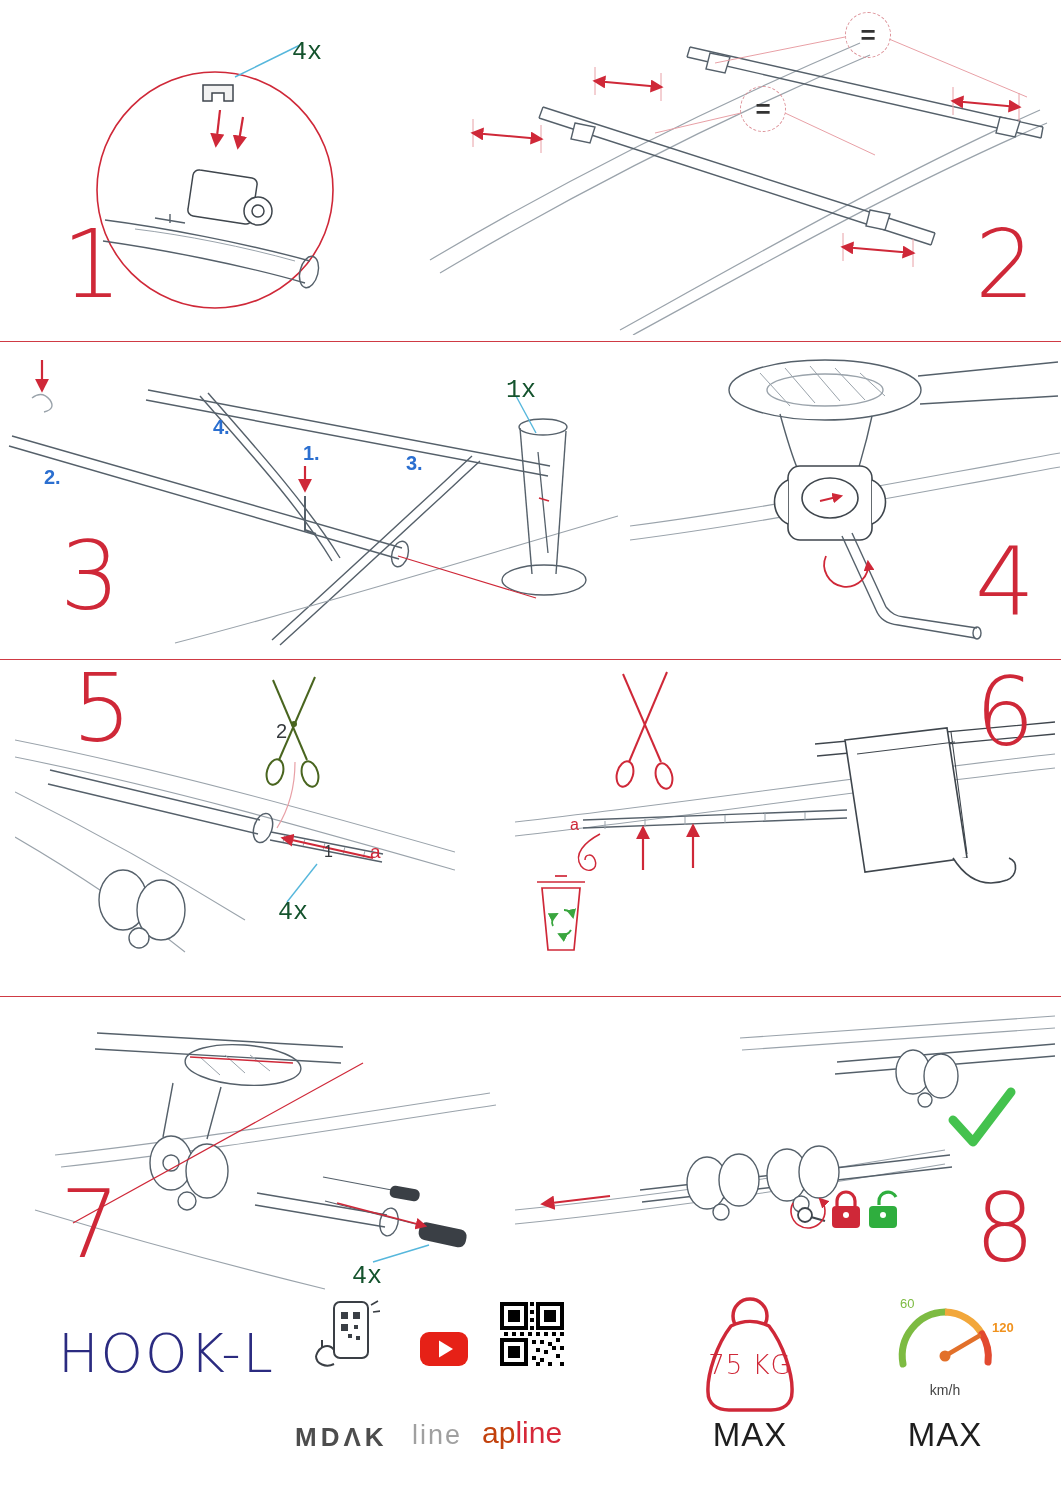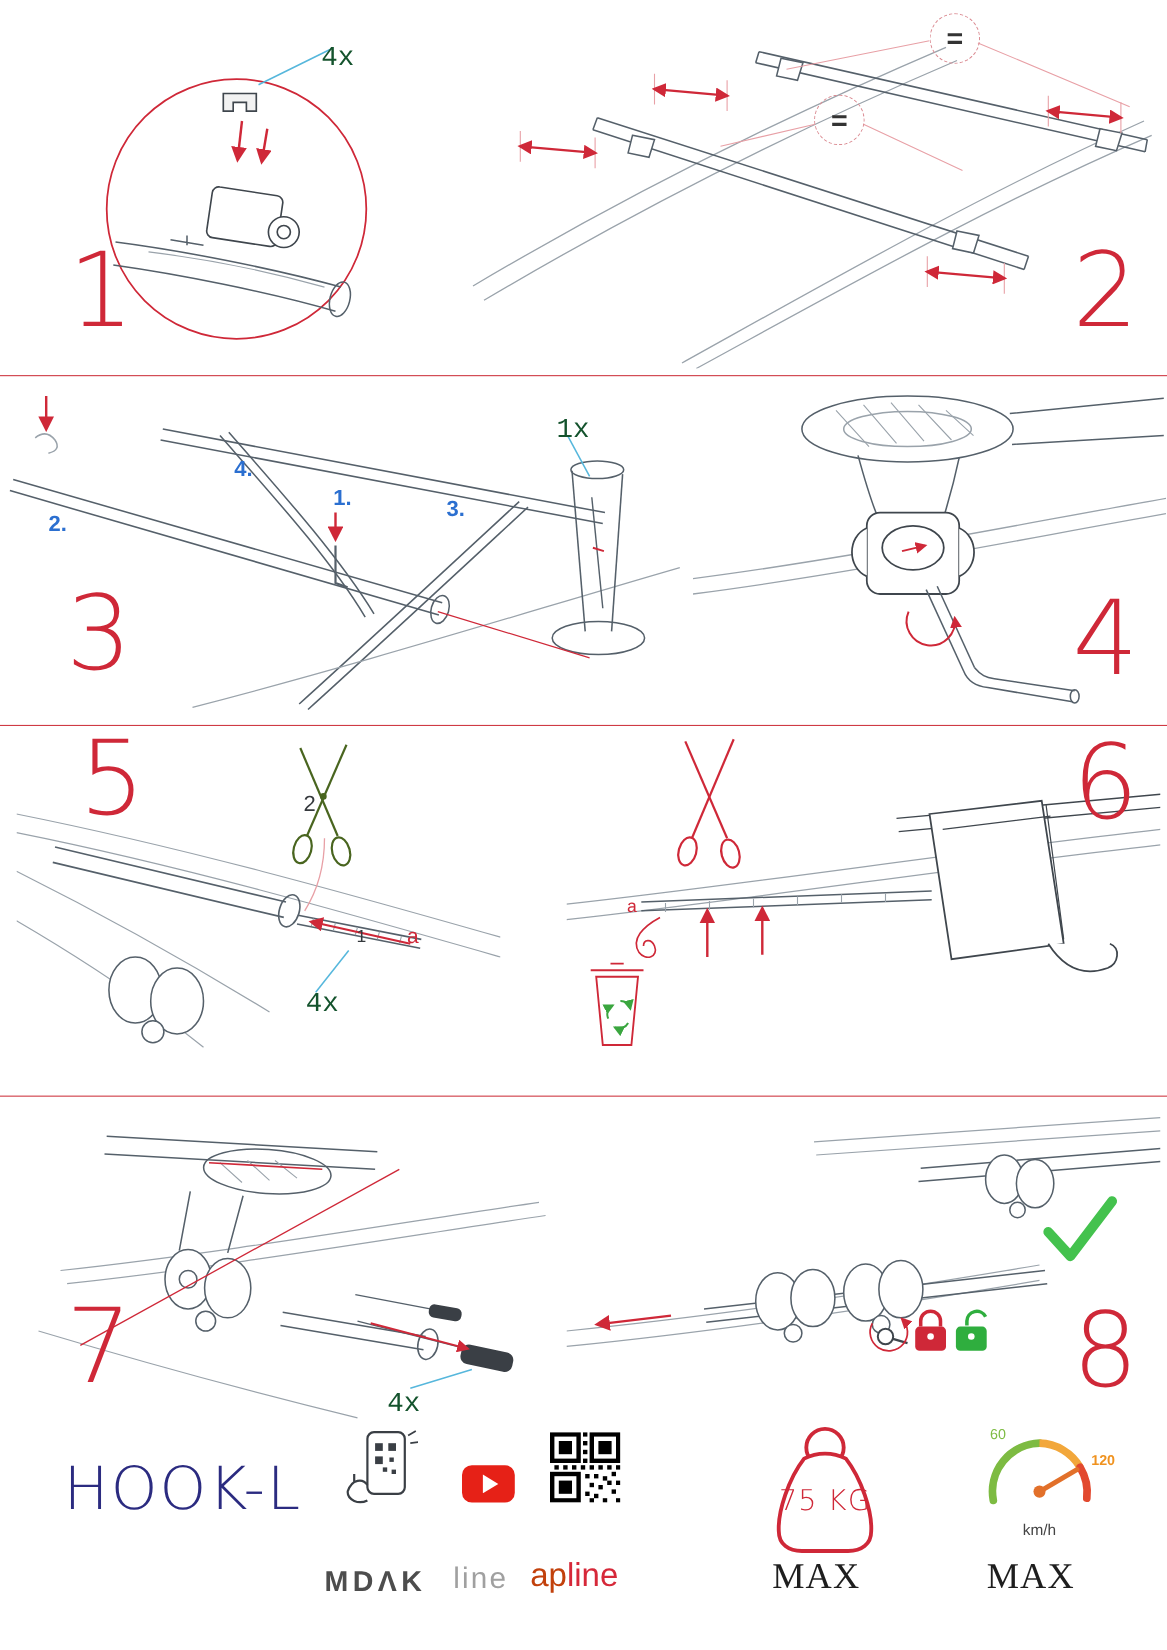--- a/index.html
+++ b/index.html
@@ -32,22 +32,22 @@
   .brandline .red  { color:#d62839; }
   .logo-mdak { font-size:26px; font-weight:700; letter-spacing:4px; color:#4d4d4d; }
   .logo-ipqi { font-size:27px; font-weight:400; letter-spacing:2px; color:#a0a0a0; }
   .logo-apline { font-size:30px; font-weight:400; }
   .logo-apline .dark { color:#c2410c; }
   .logo-apline .red  { color:#d62839; }
   .yt { width:48px; height:34px; border-radius:9px; background:#e62117;
         display:flex; align-items:center; justify-content:center; }
   .weight-value { font-family:"DejaVu Sans", sans-serif; font-weight:200; font-size:26px;
                   color:#cf2838; width:110px; text-align:center; letter-spacing:1px; }
-  .max-label { font-size:33px; font-weight:500; color:#1e1e1e; width:96px; 
-               letter-spacing:1px;font-family:Liberation Serif, serif; }
+  .max-label { font-size:33px; font-weight:500; color:#1e1e1e; width:96px; text-align:center;
+               letter-spacing:1px; }
   .speed-low  { font-size:13px; font-weight:400; color:#7dbb42; }
   .speed-high { font-size:13px; font-weight:700; color:#f0921e; }
   .speed-unit { font-size:14px; color:#444; width:120px; text-align:center; }
 </style>
 </head>
 <body>
 
 <div class="page">
 
   <svg class="abs" style="left:75px;top:15px" width="290" height="315" viewBox="0 0 290 315">

